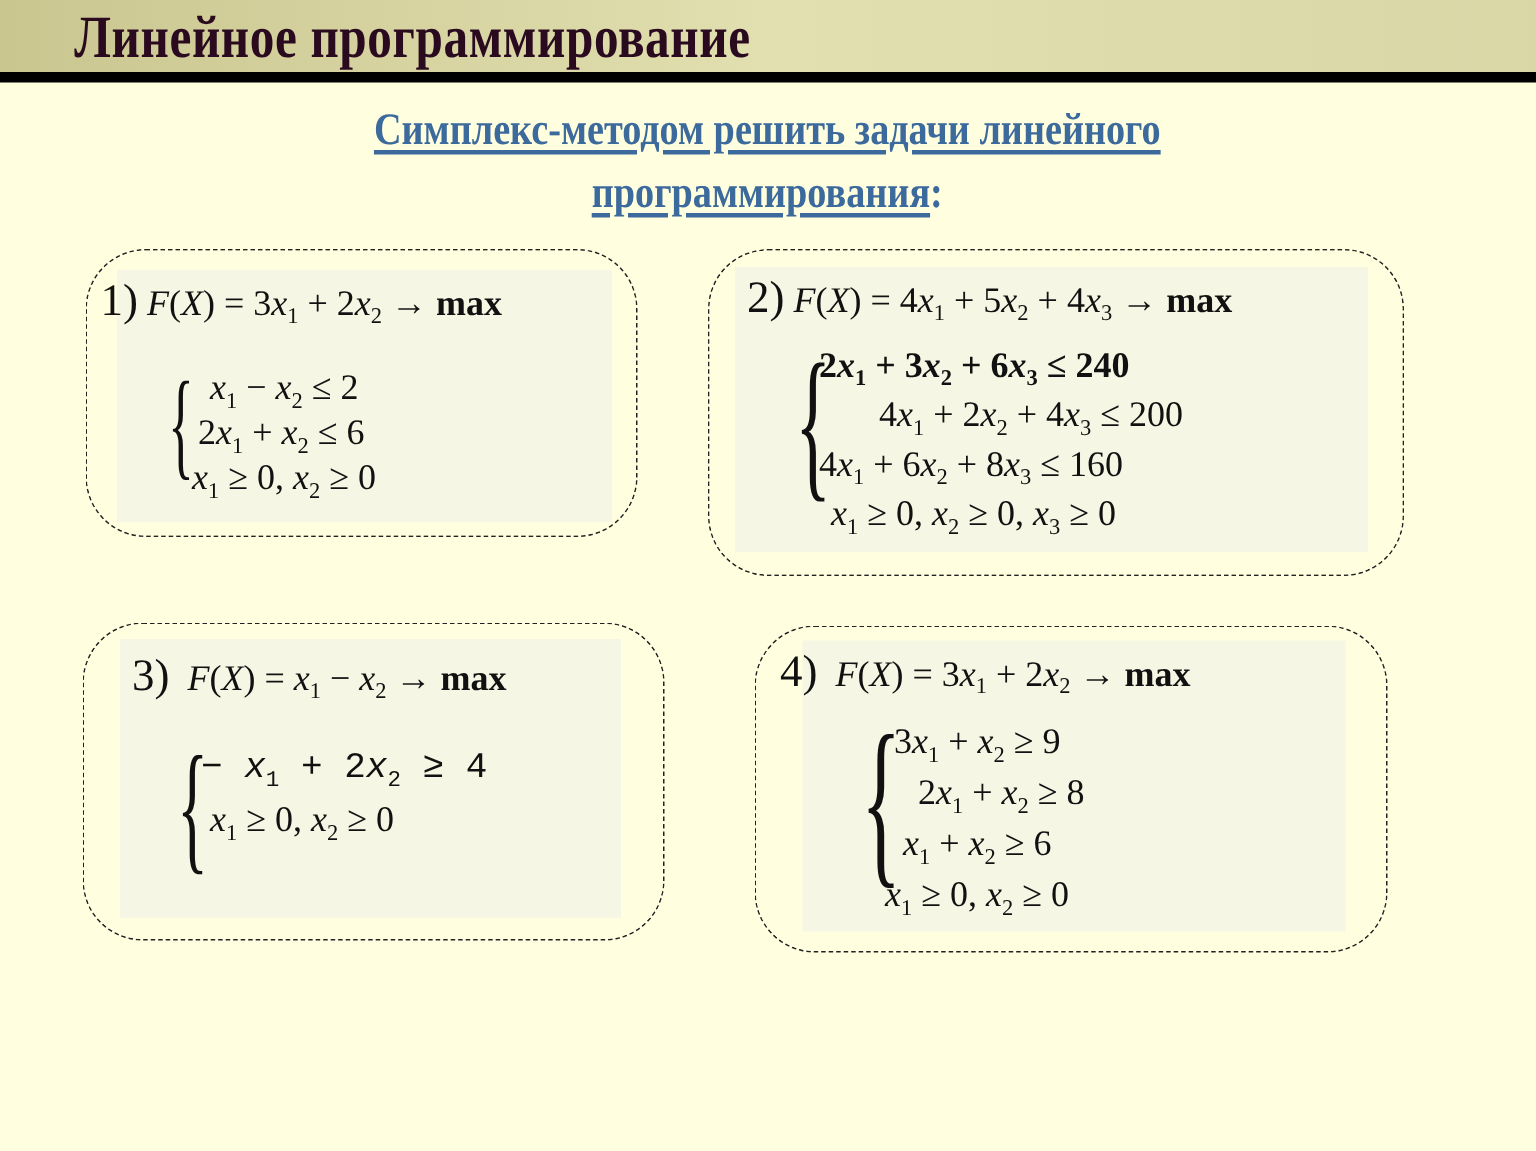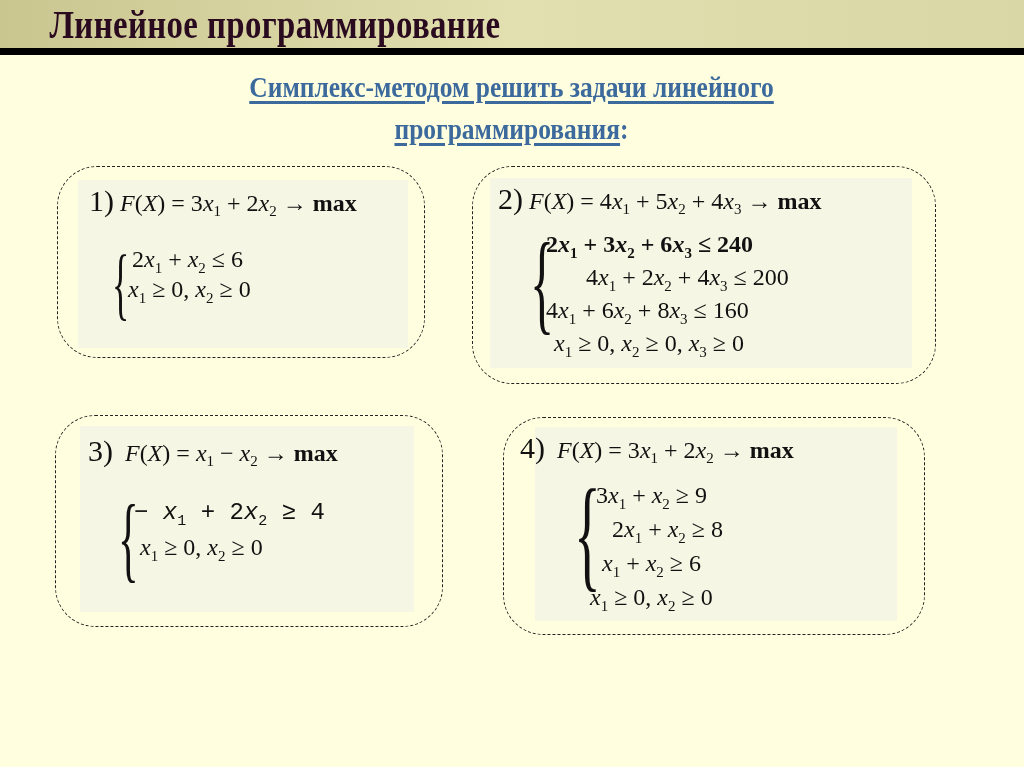--- a/index.html
+++ b/index.html
@@ -51,26 +51,27 @@
 
 <div class="subtitle">
   <div class="inner">
     <span class="u">Симплекс-методом решить задачи линейного</span><br>
     <span class="u">программирования</span><span>:</span>
   </div>
 </div>
 
 <div class="box" style="left:57px;top:166px;width:366px;height:190px;"></div>
 <div class="panel" style="left:78px;top:180px;width:330px;height:168px;"></div>
-<div class="f" style="left:89px;top:184px;">
+<div class="f" style="left:67px;top:184px;">
   <span style="font-size:30px;">1)</span>
   <i>F</i>(<i>X</i>) = 3<i>x</i><sub>1</sub> + 2<i>x</i><sub>2</sub> → <b>max</b>
 </div>
 <div class="brace" style="left:112px;top:243px;">{</div>
 <div class="sys" style="left:128px;top:244px;">
+  <div style="padding-left:12px;"><i>x</i><sub style="font-size:15px">1</sub> − <i>x</i><sub style="font-size:15px">2</sub> ≤ 2</div>
   <div style="padding-left:4px;">2<i>x</i><sub style="font-size:15px">1</sub> + <i>x</i><sub style="font-size:15px">2</sub> ≤ 6</div>
   <div><i>x</i><sub style="font-size:15px">1</sub> ≥ 0, <i>x</i><sub style="font-size:15px">2</sub> ≥ 0</div>
 </div>
 
 <div class="box" style="left:472px;top:166px;width:462px;height:216px;"></div>
 <div class="panel" style="left:490px;top:178px;width:422px;height:190px;"></div>
 <div class="f" style="left:498px;top:182px;">
   <span style="font-size:30px;">2)</span>
   <i>F</i>(<i>X</i>) = 4<i>x</i><sub>1</sub> + 5<i>x</i><sub>2</sub> + 4<i>x</i><sub>3</sub> → <b>max</b>
 </div>

